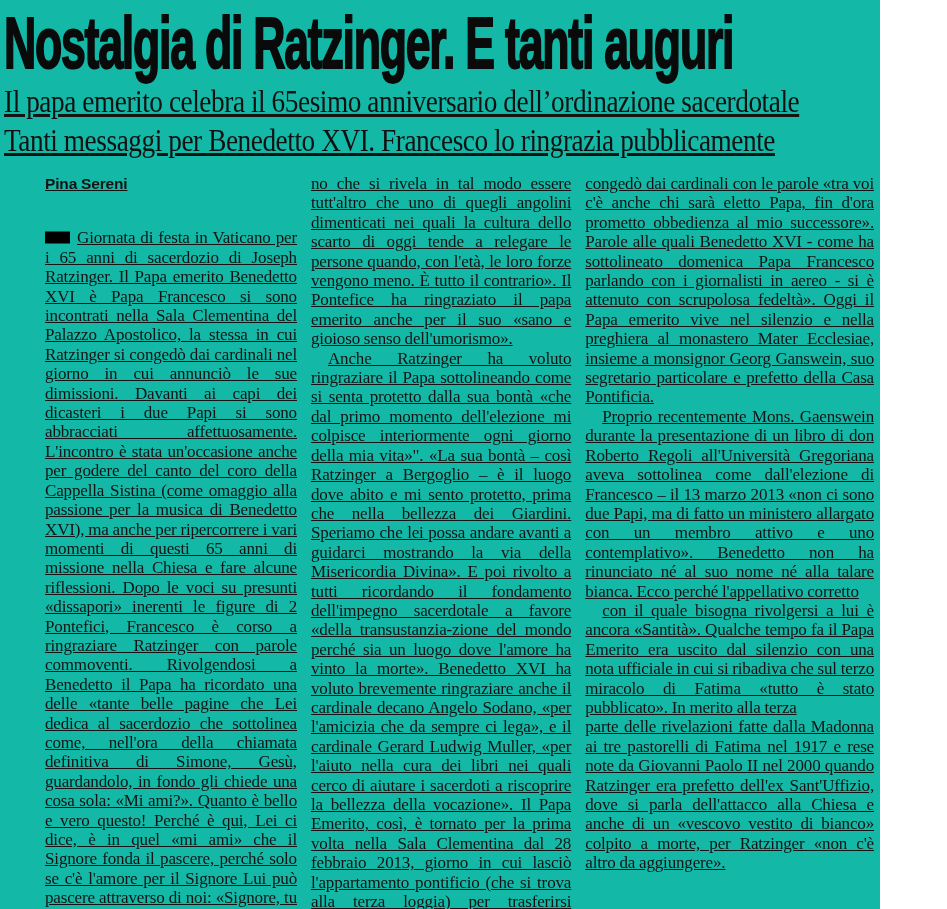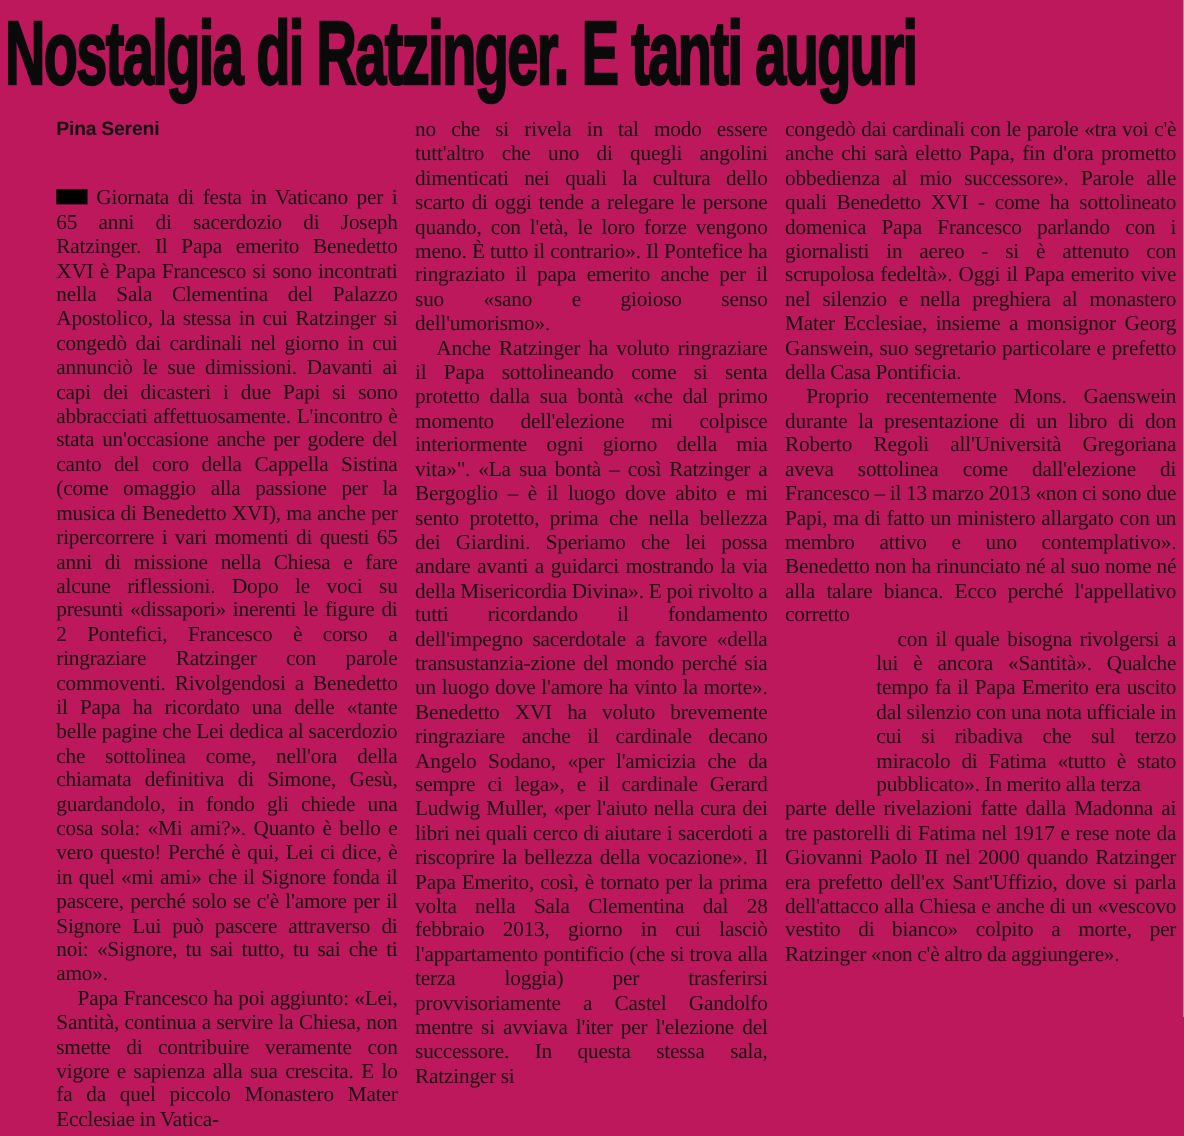--- a/index.html
+++ b/index.html
@@ -1,22 +1,23 @@
 <!DOCTYPE html>
 <html lang="it"><head>
 <meta charset="utf-8">
 <style>
   html,body{margin:0;padding:0;background:#ffffff;}
   .page{
     position:relative;
-    width:947px;height:909px;
-    background:#be185d;
+    width:880px;height:909px;
+    background:#14b8a6;
     color:#141414;
     overflow:hidden;
     font-family:"Liberation Serif", serif;
+    text-decoration:underline;
   }
   .headline{
     margin:6px 0 0 4px;
     white-space:nowrap;
     font-family:"Liberation Sans", sans-serif;
     font-weight:bold;
     font-size:72px;
     line-height:74px;
     letter-spacing:-2px;
     display:inline-block;
@@ -57,31 +58,34 @@
   .para.indent{text-indent:17px;}
   .bullet{
     display:inline-block;
     width:25px;height:12px;
     background:#000;
     margin-right:7px;
     transform:translateY(0.5px);
   }
   .cutout-indent{
     display:block;
-    margin-left:73px;
     text-align:justify;
   }
 </style>
 </head>
 <body>
 
 <div class="page">
 
   <h1 style="margin:0;padding:0;font-size:0;"><span class="headline">Nostalgia di Ratzinger. E tanti auguri</span></h1>
 
+  <div class="subhead">
+    <span class="subhead-line">Il papa emerito celebra il 65esimo anniversario dell’ordinazione sacerdotale</span>
+    <span class="subhead-line">Tanti messaggi per Benedetto XVI. Francesco lo ringrazia pubblicamente</span>
+  </div>
 
   <div class="body-area">
 
     <div class="col col1">
       <div class="byline">Pina Sereni</div>
       <div class="para"><span class="bullet"></span><span>Giornata di festa in Vaticano per i 65 anni di sacerdozio di Joseph Ratzinger. Il Papa emerito Benedetto XVI è Papa Francesco si sono incontrati nella Sala Clementina del Palazzo Apostolico, la stessa in cui Ratzinger si congedò dai cardinali nel giorno in cui annunciò le sue dimissioni. Davanti ai capi dei dicasteri i due Papi si sono abbracciati affettuosamente. L'incontro è stata un'occasione anche per godere del canto del coro della Cappella Sistina (come omaggio alla passione per la musica di Benedetto XVI), ma anche per ripercorrere i vari momenti di questi 65 anni di missione nella Chiesa e fare alcune riflessioni. Dopo le voci su presunti «dissapori» inerenti le figure di 2 Pontefici, Francesco è corso a ringraziare Ratzinger con parole commoventi. Rivolgendosi a Benedetto il Papa ha ricordato una delle «tante belle pagine che Lei dedica al sacerdozio che sottolinea come, nell'ora della chiamata definitiva di Simone, Gesù, guardandolo, in fondo gli chiede una cosa sola: «Mi ami?». Quanto è bello e vero questo! Perché è qui, Lei ci dice, è in quel «mi ami» che il Signore fonda il pascere, perché solo se c'è l'amore per il Signore Lui può pascere attraverso di noi: «Signore, tu sai tutto, tu sai che ti amo».</span></div>
       <div class="para indent">Papa Francesco ha poi aggiunto: «Lei, Santità, continua a servire la Chiesa, non smette di contribuire veramente con vigore e sapienza alla sua crescita. E lo fa da quel piccolo Monastero Mater Ecclesiae in Vatica-</div>
     </div>
 
     <div class="col col2">

